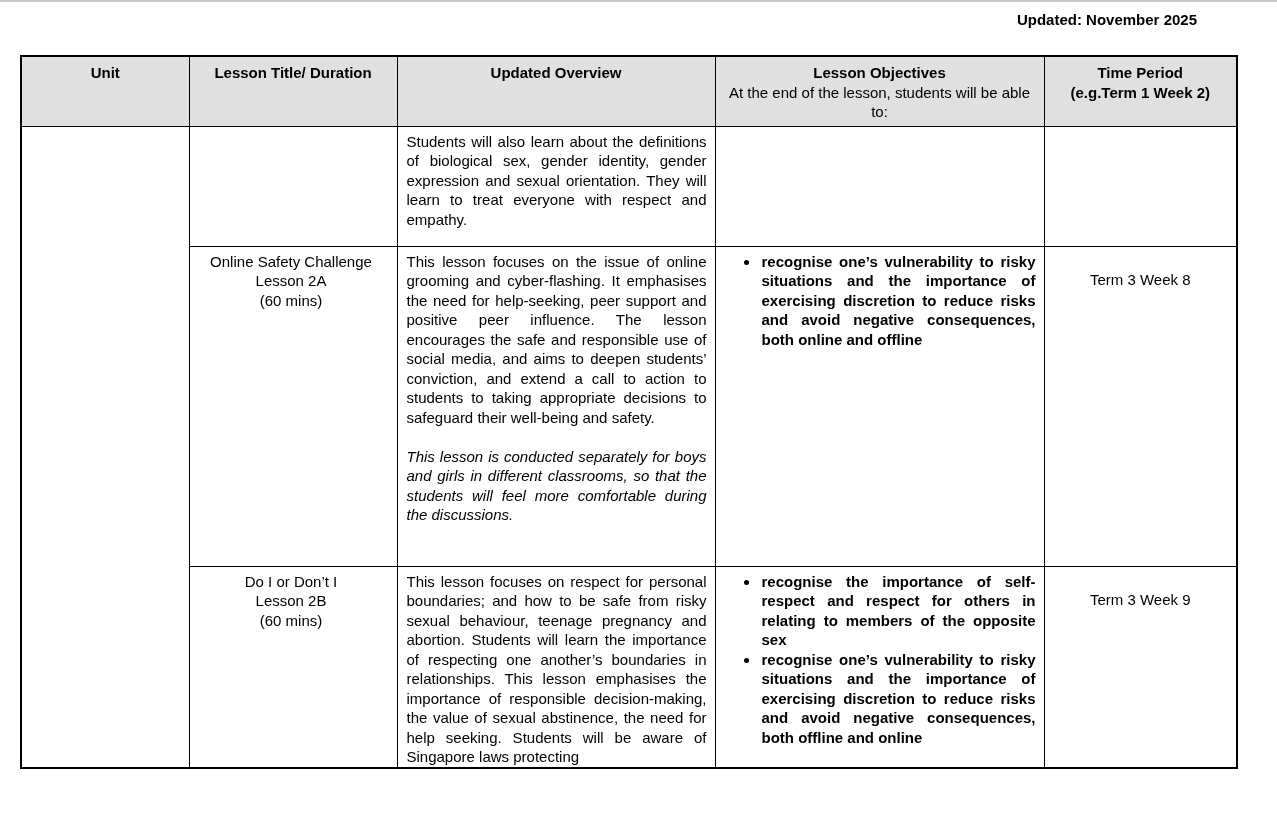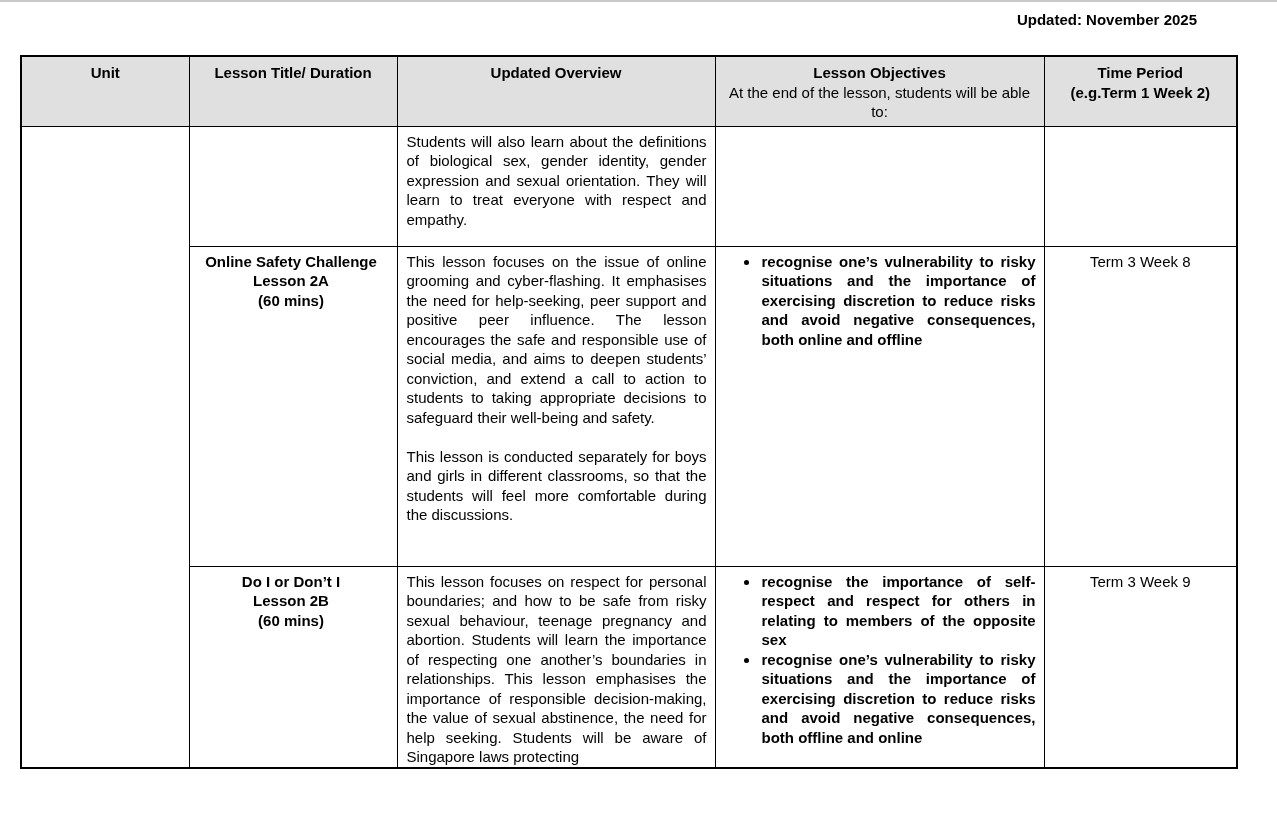--- a/index.html
+++ b/index.html
@@ -50,46 +50,45 @@
   .th-sub { font-weight: normal; }
   .th-sub.bold { font-weight: bold; }
 
   tr.row-0 { height: 120px; }
   tr.row-1 { height: 320px; }
   tr.row-2 { height: 194px; }
 
   td.title-cell {
     text-align: center;
     padding: 5px 4px 0 0;
-    font-weight: bold;
   }
   td.overview-cell {
     padding: 5px 8px 0 9px;
   }
   td.overview-cell p {
     text-align: justify;
   }
   td.overview-cell p + p { margin-top: 19.5px; }
-  td.overview-cell p.italic { }
+  td.overview-cell p.italic { font-style: italic; }
   td.objectives-cell {
     padding: 5px 8px 0 8px;
   }
   td.objectives-cell ul {
     margin: 0;
     padding-left: 36px;
     list-style: disc outside;
     font-weight: bold;
   }
   td.objectives-cell li {
     text-align: justify;
     padding-left: 2px;
   }
   td.time-cell {
     text-align: center;
-    padding: 5px 4px 0 4px;
+    padding: 23px 4px 0 4px;
   }
   .clip-220 { max-height: 214px; overflow: hidden; }
 </style>
 </head>
 <body>
 
 <div class="page">
   <div class="page-top-line"></div>
 
   <div class="updated-label">Updated: November 2025</div>

